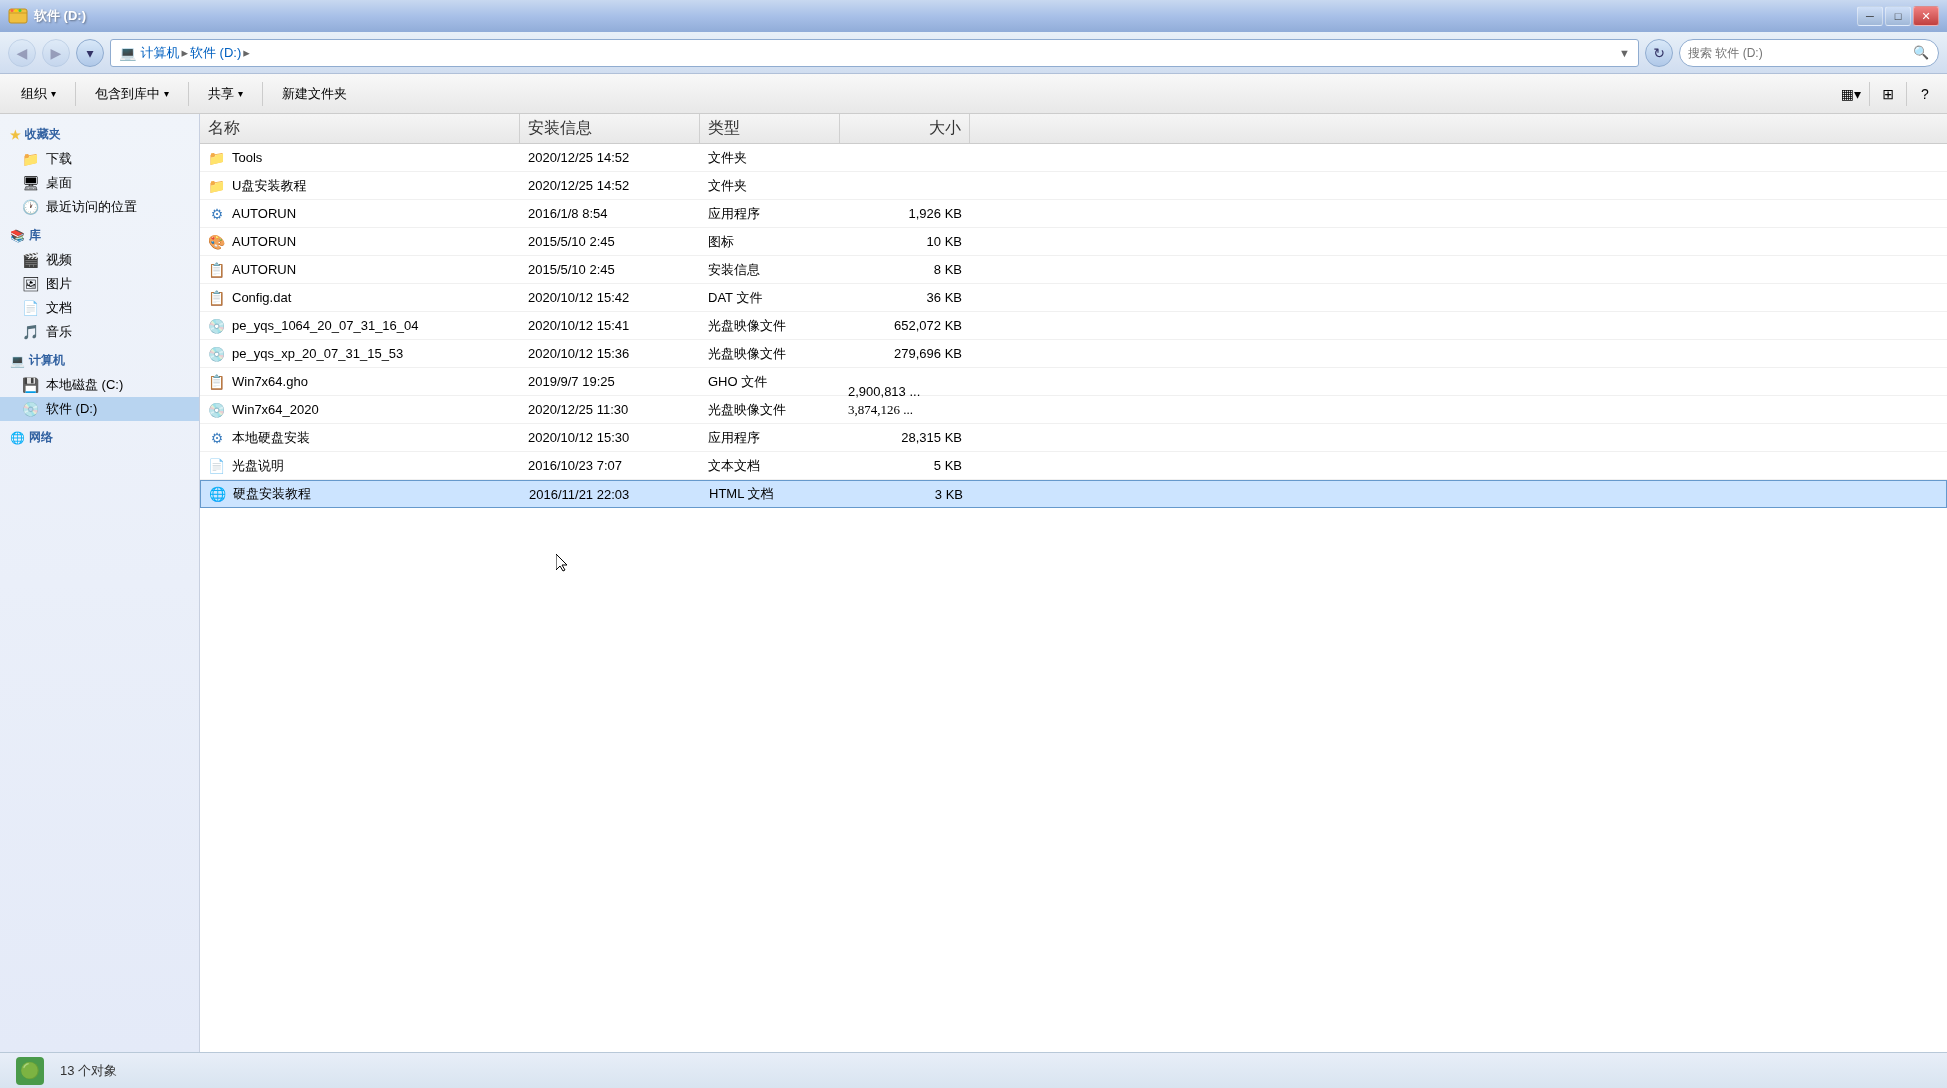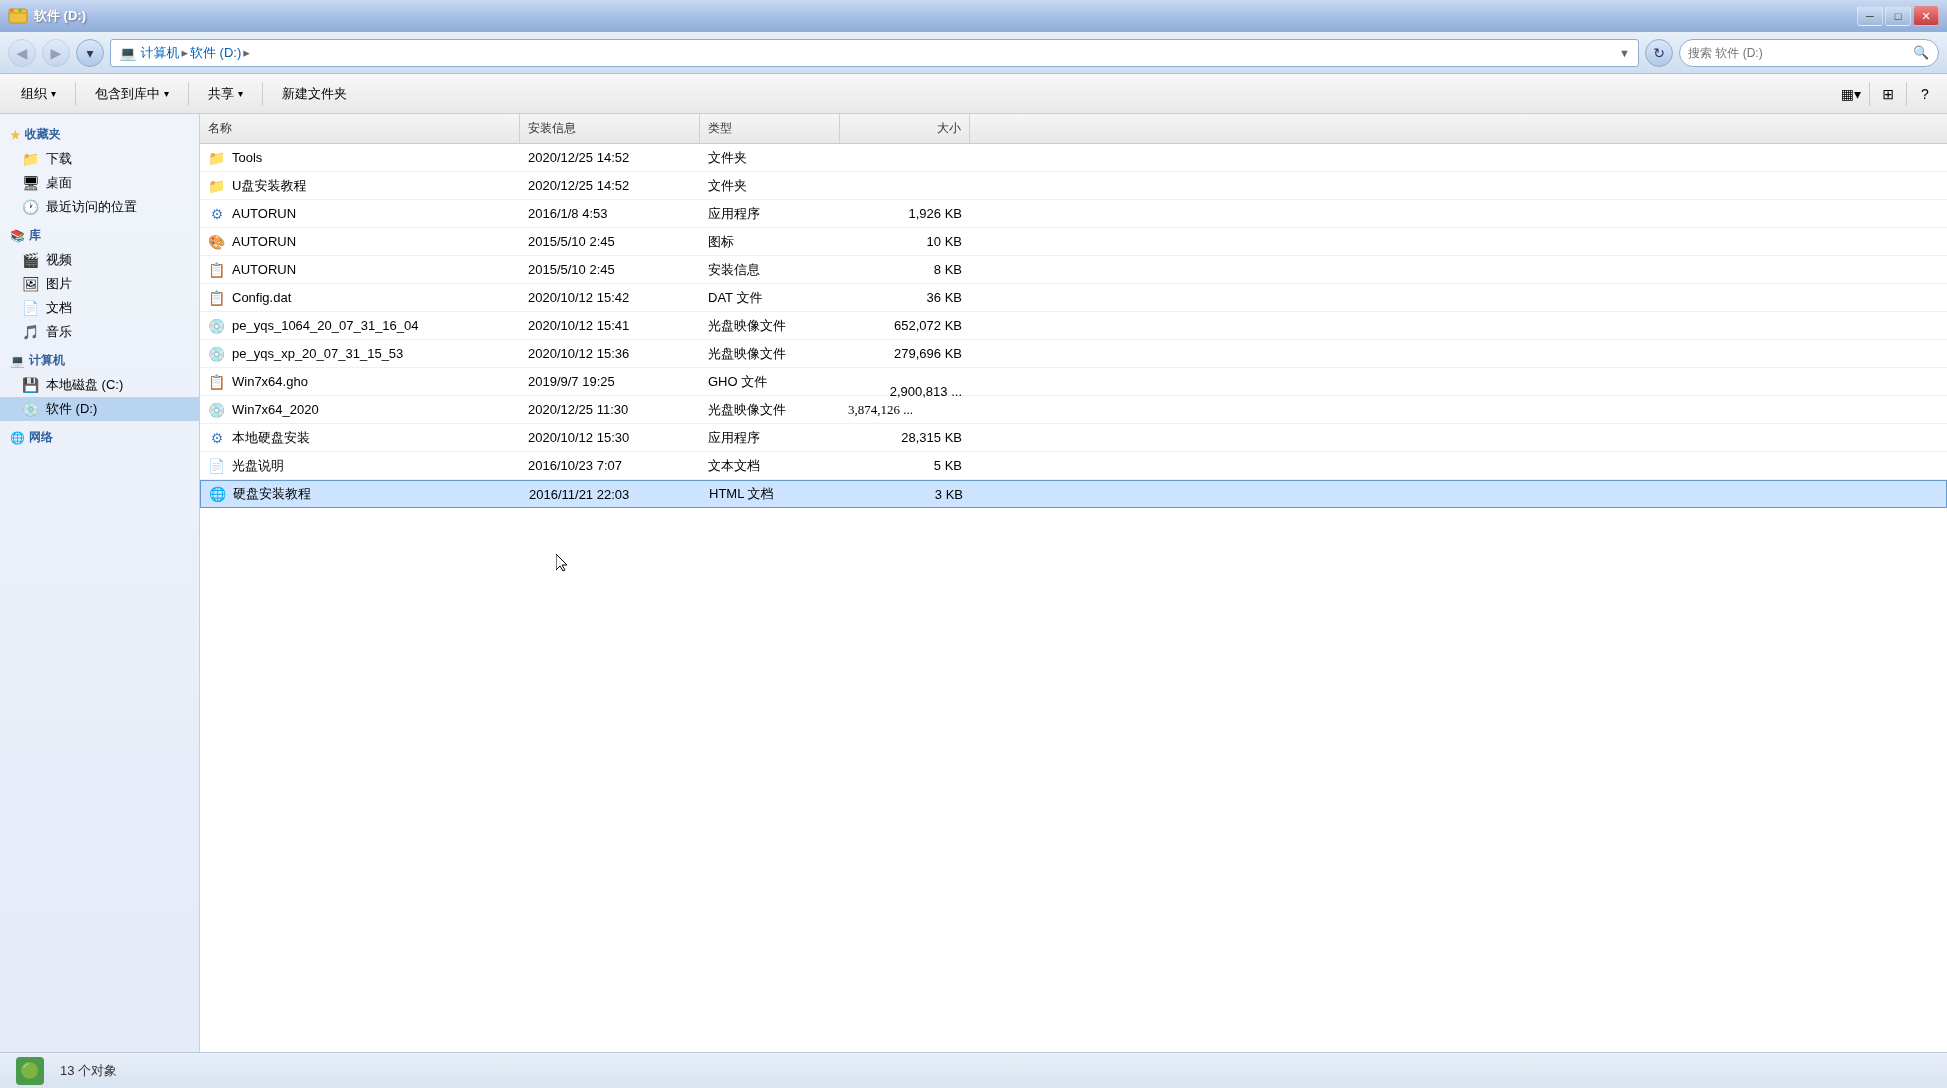--- a/index.html
+++ b/index.html
@@ -230,21 +230,21 @@
       align-items: center;
       border-bottom: 1px solid #ccc;
       background: linear-gradient(to bottom, #f5f5f5, #e8e8e8);
       height: 30px;
       position: sticky;
       top: 0;
       z-index: 10;
     }
     .col-header {
       padding: 0 8px;
-      font-size: 12px;
+      font-size: 16px;
       color: #333;
       cursor: pointer;
       height: 100%;
       display: flex;
       align-items: center;
       border-right: 1px solid #d0d0d0;
     }
     .col-name { width: 320px; }
     .col-date { width: 180px; }
     .col-type { width: 140px; }
@@ -502,21 +502,21 @@
     </div>
     <div class="file-cell file-date">2020/12/25 14:52</div>
     <div class="file-cell file-type">文件夹</div>
     <div class="file-cell file-size" style="text-align:right;"></div>
   </div>
         <div class="file-row">
     <div class="file-cell file-name-cell">
       <div class="file-icon" style="color:#4080c0;">⚙</div>
       <span>AUTORUN</span>
     </div>
-    <div class="file-cell file-date">2016/1/8 4:53</div>
+    <div class="file-cell file-date">2016/1/8 8:54</div>
     <div class="file-cell file-type">应用程序</div>
     <div class="file-cell file-size" style="text-align:right;">1,926 KB</div>
   </div>
         <div class="file-row">
     <div class="file-cell file-name-cell">
       <div class="file-icon" style="color:#40a040;">🎨</div>
       <span>AUTORUN</span>
     </div>
     <div class="file-cell file-date">2015/5/10 2:45</div>
     <div class="file-cell file-type">图标</div>
@@ -558,21 +558,21 @@
     <div class="file-cell file-type">光盘映像文件</div>
     <div class="file-cell file-size" style="text-align:right;">279,696 KB</div>
   </div>
         <div class="file-row">
     <div class="file-cell file-name-cell">
       <div class="file-icon" style="color:#808080;">📋</div>
       <span>Win7x64.gho</span>
     </div>
     <div class="file-cell file-date">2019/9/7 19:25</div>
     <div class="file-cell file-type">GHO 文件</div>
-    <div class="file-cell file-size" style="text-align:right;margin-top:20px;">2,900,813 ...</div>
+    <div class="file-cell file-size" style="text-align:left;margin-top:20px;">2,900,813 ...</div>
   </div>
         <div class="file-row">
     <div class="file-cell file-name-cell">
       <div class="file-icon" style="color:#8040c0;">💿</div>
       <span>Win7x64_2020</span>
     </div>
     <div class="file-cell file-date">2020/12/25 11:30</div>
     <div class="file-cell file-type">光盘映像文件</div>
     <div class="file-cell file-size" style="text-align:left;font-family:Liberation Serif, serif;">3,874,126 ...</div>
   </div>

